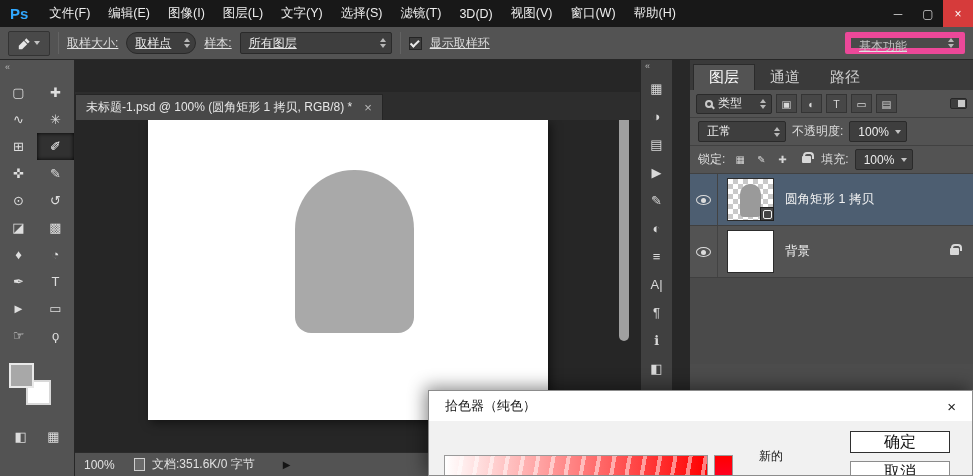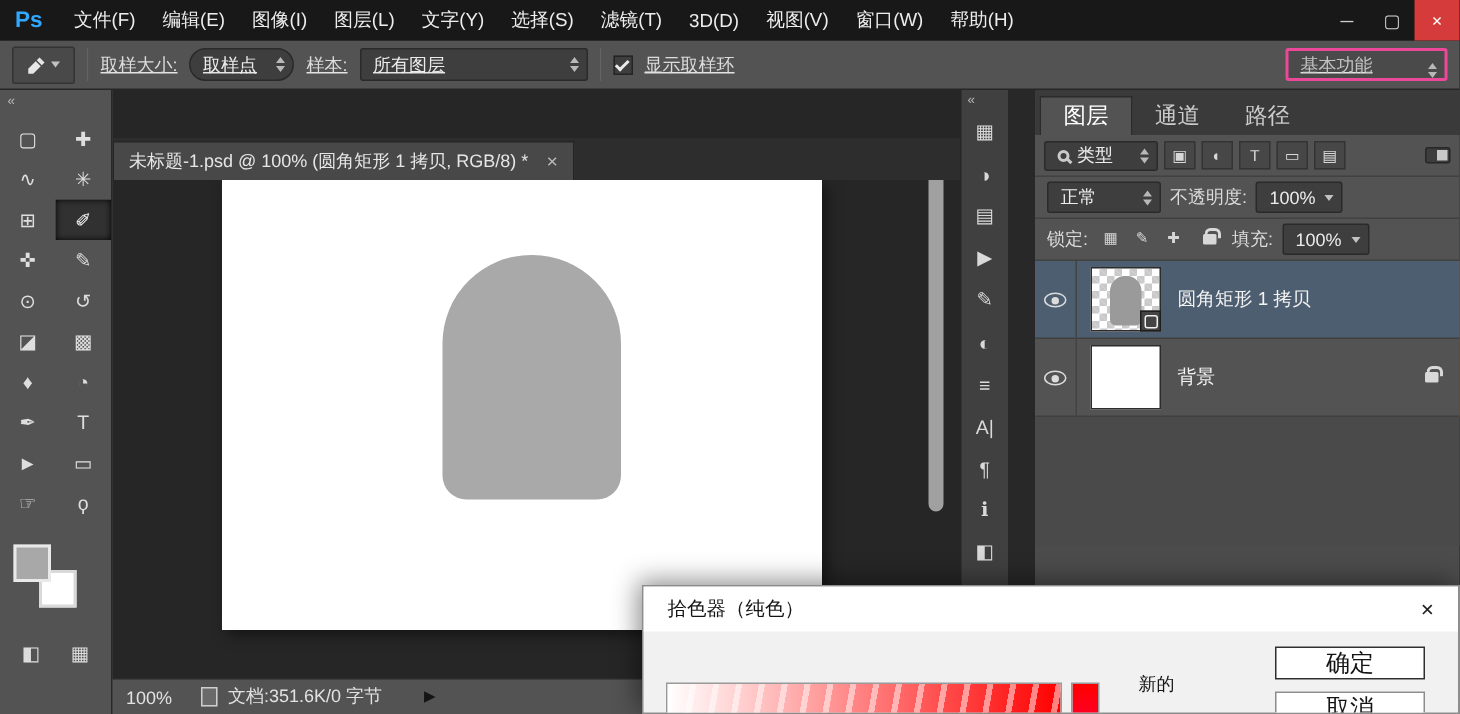--- a/index.html
+++ b/index.html
@@ -24,21 +24,21 @@
   .dd-samplesize{width:70px;border-radius:11px;}
   .dd-sample{width:152px;}
   .spin{display:flex;flex-direction:column;gap:2px;margin-left:auto;padding-left:8px;}
   .spin i{width:0;height:0;border-left:3px solid transparent;border-right:3px solid transparent;}
   .spin .up{border-bottom:4px solid #b8b8b8;}
   .spin .dn{border-top:4px solid #b8b8b8;}
   .caret{width:0;height:0;border-left:3.5px solid transparent;border-right:3.5px solid transparent;border-top:4px solid #c2c2c2;}
   .sep{width:1px;height:22px;background:#3f3f3f;border-right:1px solid #636363;}
   .checkbox{width:13px;height:13px;background:#3e3e3e;border:1px solid #252525;display:flex;align-items:center;justify-content:center;}
   .checkbox::after{content:'';width:7px;height:3px;border-left:2px solid #eaeaea;border-bottom:2px solid #eaeaea;transform:rotate(-45deg) translate(0,-1px);}
-  .workspace{margin-left:auto;width:108px;height:22px;background:#4a4a4a;border:2px solid #ec4899;border-radius:2px;display:flex;align-items:flex-end;padding:0 5px 0 8px;color:#c3c3c3;}
+  .workspace{margin-left:auto;width:120px;height:22px;background:#4a4a4a;border:6px solid #ec4899;border-radius:2px;display:flex;align-items:flex-start;padding:0 5px 0 8px;color:#c3c3c3;}
 
   
   .toolbar{position:absolute;left:0;top:60px;width:75px;height:416px;background:#535353;border-right:1px solid #272727;z-index:5;}
   .bar-collapse{height:14px;color:#b8b8b8;font-size:9px;padding:2px 0 0 5px;line-height:10px;}
   .tools{display:grid;grid-template-columns:1fr 1fr;padding-top:5px;}
   .tool{height:27px;display:flex;align-items:center;justify-content:center;font-size:13px;color:#dedede;}
   .tool.selected{background:#313131;box-shadow:inset 0 0 4px #000;color:#fff;}
   .swatches{position:relative;width:42px;height:42px;margin:14px 0 0 9px;}
   .swatch{position:absolute;width:25px;height:25px;}
   .swatch.bgcol{right:0;bottom:0;background:#fff;border:2px solid #d9d9d9;}
@@ -71,21 +71,21 @@
   .panel-tab{height:26px;display:flex;align-items:center;padding:0 15px;color:#cccccc;font-size:15px;}
   .panel-tab.active{background:#535353;color:#fff;border:1px solid #2b2b2b;border-bottom:none;}
   .filter-row{height:28px;background:#535353;border-bottom:1px solid #414141;display:flex;align-items:center;gap:4px;padding:0 6px;}
   .filter-dd{width:76px;height:20px;}
   .mag{width:8px;height:8px;border:2px solid #c9c9c9;border-radius:50%;position:relative;margin-right:5px;flex:none;}
   .mag::after{content:'';position:absolute;width:5px;height:2px;background:#c9c9c9;transform:rotate(45deg);right:-4px;bottom:-2px;}
   .filter-icon{width:21px;height:19px;background:#474747;border:1px solid #343434;display:flex;align-items:center;justify-content:center;font-size:10.5px;color:#d8d8d8;}
   .filter-toggle{margin-left:auto;width:17px;height:11px;background:#3d3d3d;border:1px solid #272727;border-radius:2px;position:relative;}
   .filter-toggle::after{content:'';position:absolute;right:1px;top:1px;width:7px;height:7px;background:#c9c9c9;}
   .blend-row,.lock-row{height:28px;background:#535353;border-bottom:1px solid #414141;display:flex;align-items:center;gap:6px;padding:0 8px;}
-  .blend-dd{width:76px;height:21px;}
+  .blend-dd{width:88px;height:21px;}
   .value-dd{width:58px;height:21px;}
   .value-dd .caret{margin-left:auto;}
   .lock-icons{display:flex;gap:3px;align-items:center;}
   .lock-btn{width:18px;height:17px;display:flex;align-items:center;justify-content:center;font-size:10px;color:#d5d5d5;}
   .lock-shape{width:9px;height:7px;background:#d8d8d8;position:relative;border-radius:1px;display:inline-block;}
   .lock-shape::before{content:'';position:absolute;left:1px;top:-4px;width:7px;height:5px;border:2px solid #d8d8d8;border-bottom:none;border-radius:4px 4px 0 0;}
   .layers-list{background:#a16207;}
   .layer-row{height:52px;display:flex;align-items:center;background:#535353;border-bottom:1px solid #404040;}
   .layer-row.selected{background:#4d5e71;}
   .eye-cell{width:28px;height:100%;flex:none;display:flex;align-items:center;justify-content:center;border-right:1px solid #434343;}

